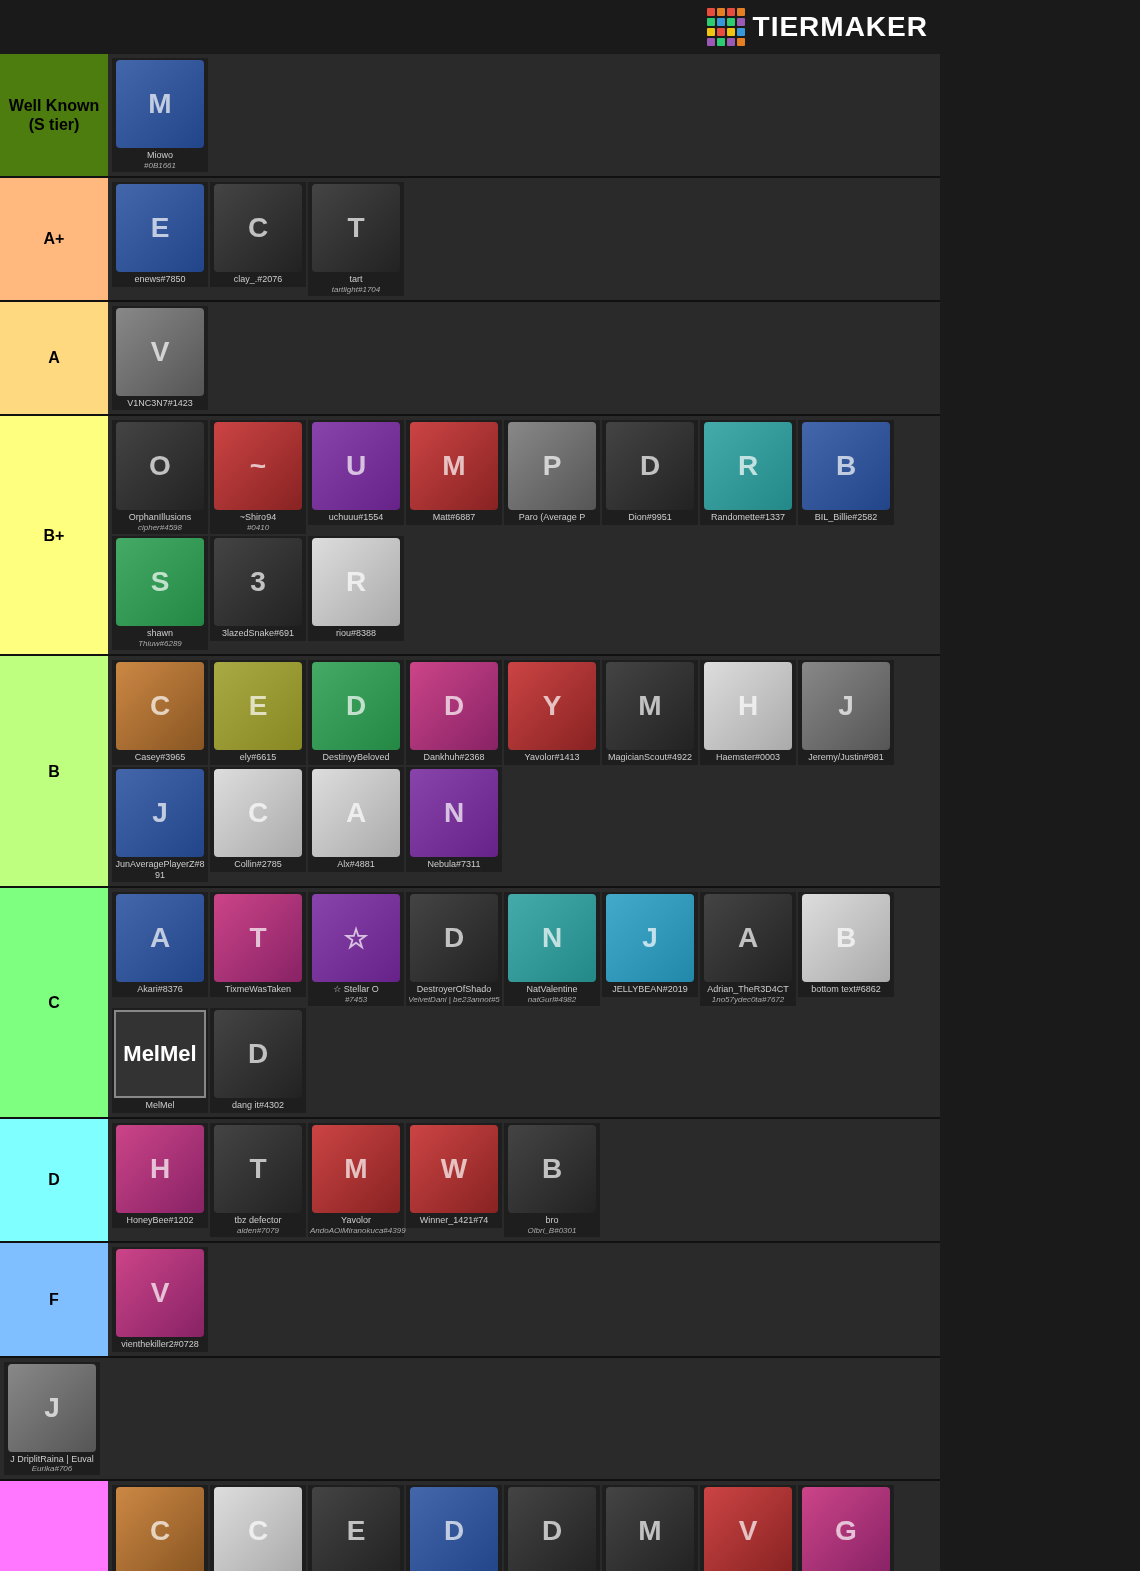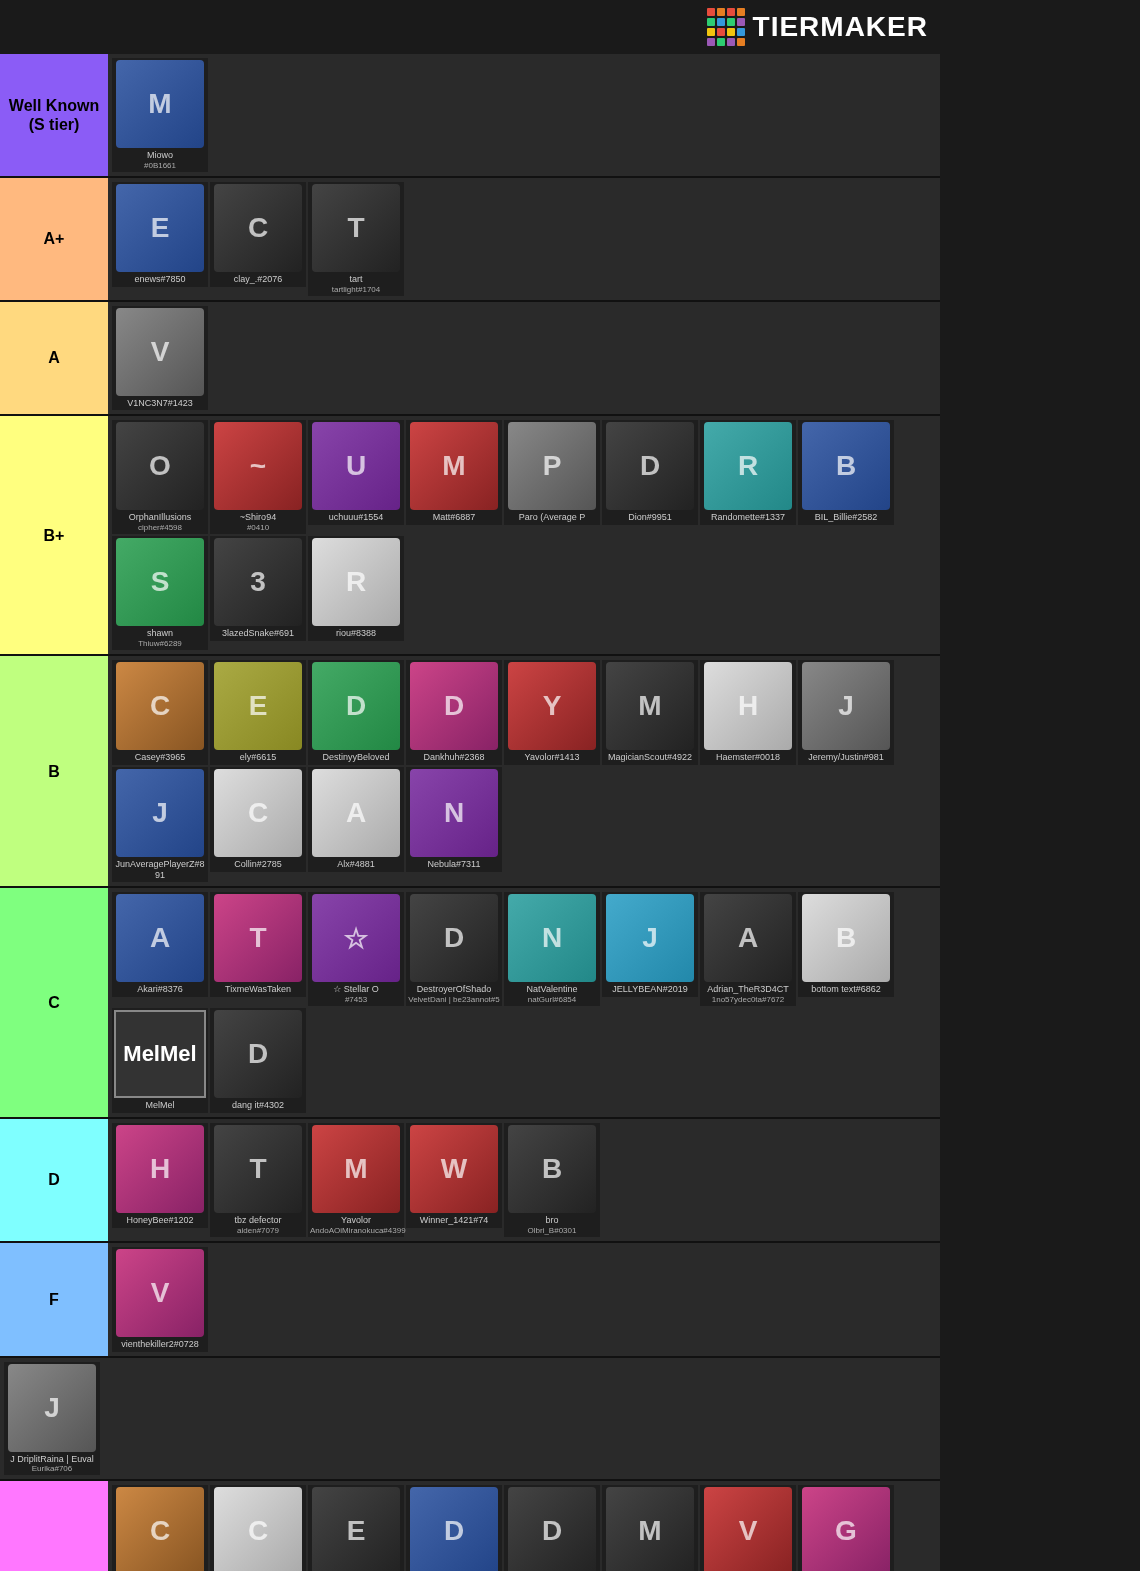--- a/index.html
+++ b/index.html
@@ -89,21 +89,21 @@
       height: 8px;
       border-radius: 1px;
     }
 
     .tier-label-text {
       font-size: 16px;
       font-weight: bold;
       line-height: 1.2;
     }
 
-    .small-text { font-size: 8px; color: #aaa; }
+    .small-text { font-size: 8px; color: #aaa; font-style: italic; }
     .melmel-text {
       font-size: 22px;
       font-weight: 900;
       color: white;
       display: flex;
       align-items: center;
       justify-content: center;
       height: 88px;
       background: #333;
       border: 2px solid #888;
@@ -131,21 +131,21 @@
       <div class="logo-cell" style="background:#2ecc71"></div>
       <div class="logo-cell" style="background:#9b59b6"></div>
       <div class="logo-cell" style="background:#e67e22"></div>
     </div>
     <span>TiERMAkER</span>
   </div>
 </div>
 
 <div id="tier-container">
     <div class="tier-row">
-      <div class="tier-label" style="background: #8b5cf6;">
+      <div class="tier-label" style="background: #4d7c0f;">
         <span class="tier-label-text">Well Known<br>(S tier)</span>
       </div>
       <div class="tier-content">
         <div class="user-card">
         <div class="avatar" style="background:linear-gradient(135deg,#4466aa,#224488);display:flex;align-items:center;justify-content:center;">
           <span style="color:rgba(255,255,255,0.7);font-size:28px;font-weight:bold;">M</span>
         </div>
         <div class="username">Miowo</div>
         <div class="small-text">#0B1661</div>
       </div>
@@ -321,21 +321,21 @@
         <div class="avatar" style="background:linear-gradient(135deg,#444,#222);display:flex;align-items:center;justify-content:center;">
           <span style="color:rgba(255,255,255,0.7);font-size:28px;font-weight:bold;">M</span>
         </div>
         <div class="username">MagicianScout#4922</div>
 
       </div>
         <div class="user-card">
         <div class="avatar" style="background:linear-gradient(135deg,#ddd,#aaa);display:flex;align-items:center;justify-content:center;">
           <span style="color:rgba(255,255,255,0.7);font-size:28px;font-weight:bold;">H</span>
         </div>
-        <div class="username">Haemster#0018</div>
+        <div class="username">Haemster#0003</div>
 
       </div>
         <div class="user-card">
         <div class="avatar" style="background:linear-gradient(135deg,#888,#555);display:flex;align-items:center;justify-content:center;">
           <span style="color:rgba(255,255,255,0.7);font-size:28px;font-weight:bold;">J</span>
         </div>
         <div class="username">Jeremy/Justin#981</div>
 
       </div>
         <div class="user-card">
@@ -399,21 +399,21 @@
           <span style="color:rgba(255,255,255,0.7);font-size:28px;font-weight:bold;">D</span>
         </div>
         <div class="username">DestroyerOfShado</div>
         <div class="small-text">VelvetDani | be23annot#5</div>
       </div>
         <div class="user-card">
         <div class="avatar" style="background:linear-gradient(135deg,#44aaaa,#228888);display:flex;align-items:center;justify-content:center;">
           <span style="color:rgba(255,255,255,0.7);font-size:28px;font-weight:bold;">N</span>
         </div>
         <div class="username">NatValentine</div>
-        <div class="small-text">natGurl#6854</div>
+        <div class="small-text">natGurl#4982</div>
       </div>
         <div class="user-card">
         <div class="avatar" style="background:linear-gradient(135deg,#44aacc,#2288aa);display:flex;align-items:center;justify-content:center;">
           <span style="color:rgba(255,255,255,0.7);font-size:28px;font-weight:bold;">J</span>
         </div>
         <div class="username">JELLYBEAN#2019</div>
 
       </div>
         <div class="user-card">
         <div class="avatar" style="background:linear-gradient(135deg,#444,#222);display:flex;align-items:center;justify-content:center;">

